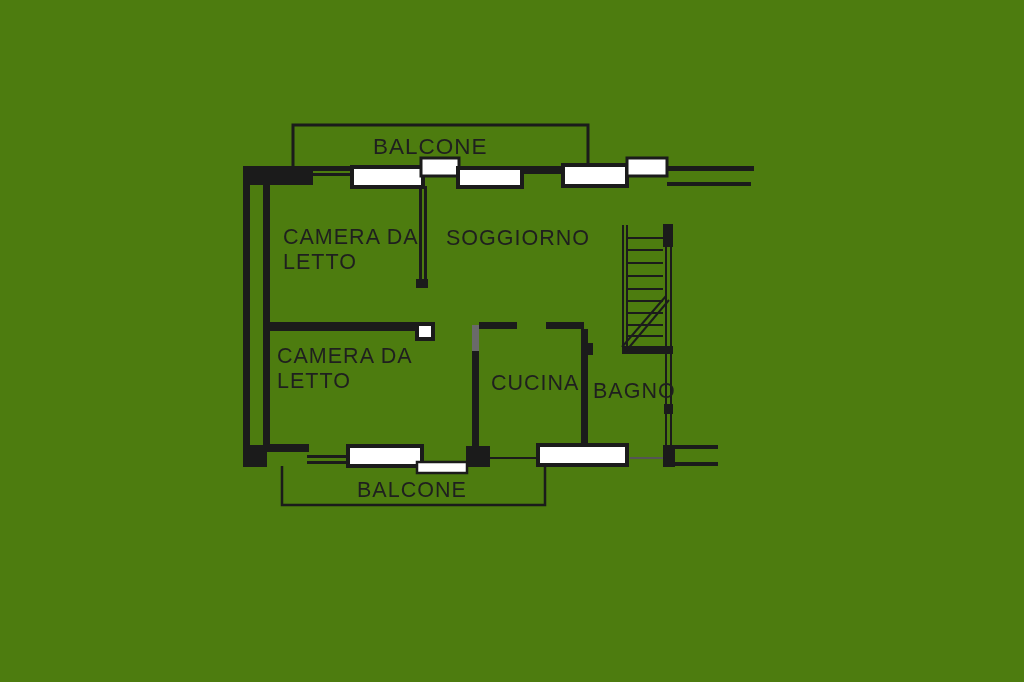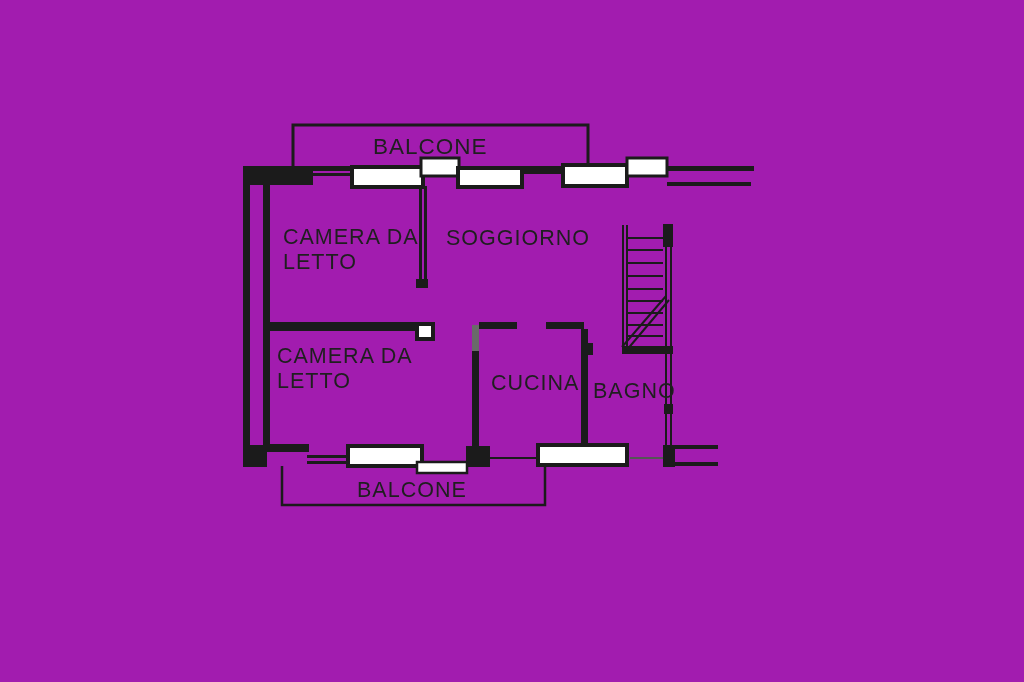--- a/index.html
+++ b/index.html
@@ -1,19 +1,19 @@
 <!DOCTYPE html>
 <html><head>
 <meta charset="utf-8">
 <style>
   html,body{margin:0;padding:0;background:#ffffff;}
   .canvas{
     position:relative;
     width:1024px;height:682px;
-    background:#a21caf;
+    background:#4d7c0f;
     overflow:hidden;
   }
   svg{position:absolute;left:0;top:0;}
   .ink{fill:#1b1b1b;}
   .lbl{
     font-family:"Liberation Sans", sans-serif;
     fill:#1f1f1f;
     font-size:21.5px;
     letter-spacing:1px;
   }

